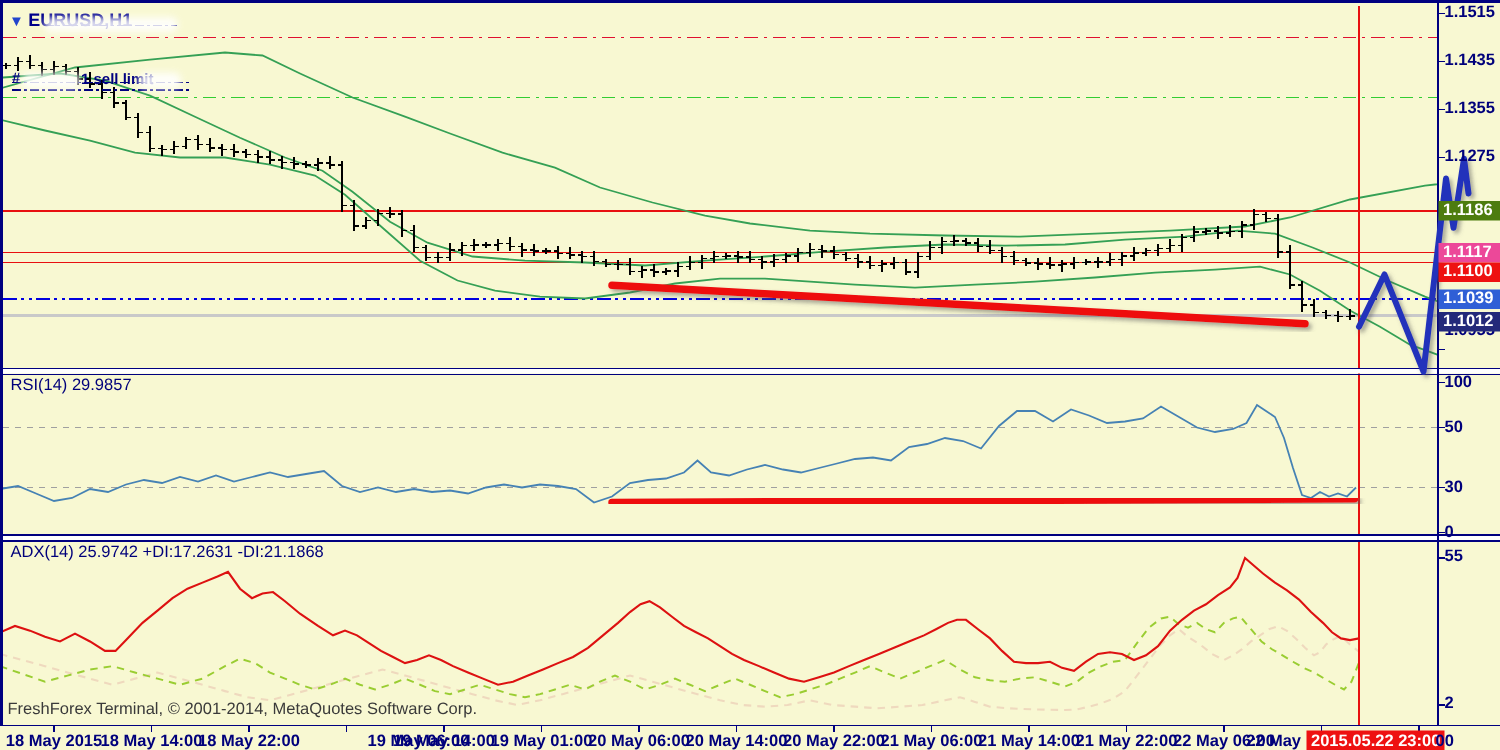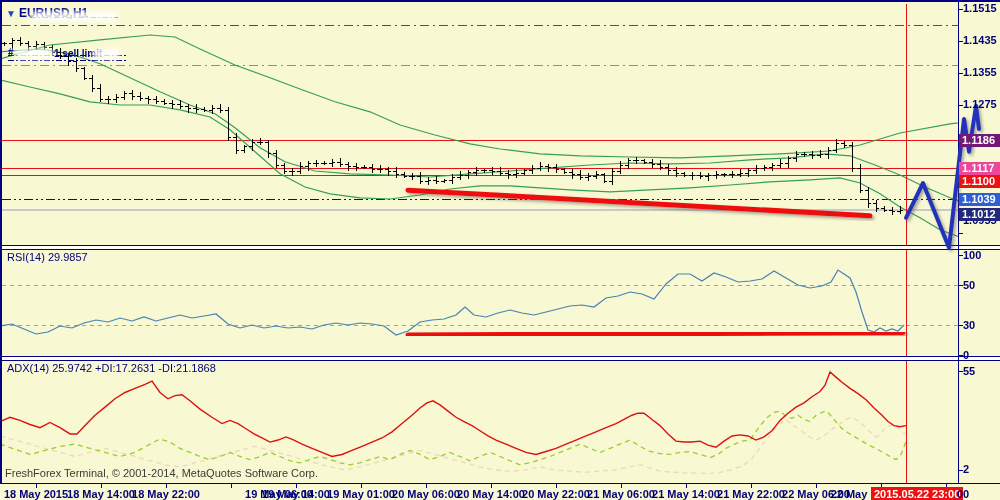--- a/index.html
+++ b/index.html
@@ -455,21 +455,21 @@
   <div id="rsi-label">RSI(14) 29.9857</div>
   <div id="adx-label">ADX(14) 25.9742 +DI:17.2631 -DI:21.1868</div>
   <div id="copyright">FreshForex Terminal, © 2001-2014, MetaQuotes Software Corp.</div>
 
   <div id="labels">
       <div class="ylab" style="top: -1.98952e-13px;">1.1515</div>
       <div class="ylab" style="top: 32px;">1.1435</div>
       <div class="ylab" style="top: 64px;">1.1355</div>
       <div class="ylab" style="top: 96px;">1.1275</div>
       <div class="ylab" style="top: 212px;">1.0955</div>
-      <div class="badge" style="top: 132.1px; background: #701a75;">1.1186</div>
+      <div class="badge" style="top: 132.1px; background: #4d7c0f;">1.1186</div>
       <div class="badge" style="top: 159.7px; background: #ec4899;">1.1117</div>
       <div class="badge" style="top: 172.5px; background: rgb(238, 17, 17);">1.1100</div>
       <div class="badge" style="top: 190.9px; background: rgb(47, 95, 214);">1.1039</div>
       <div class="badge" style="top: 205.7px; background: rgb(35, 41, 122);">1.1012</div>
       <div class="ylab" style="top: 247px;">100</div>
       <div class="ylab" style="top: 277px;">50</div>
       <div class="ylab" style="top: 317px;">30</div>
       <div class="ylab" style="top: 347px;">0</div>
       <div class="ylab" style="top: 362.95px;">55</div>
       <div class="ylab" style="top: 461px;">2</div>

